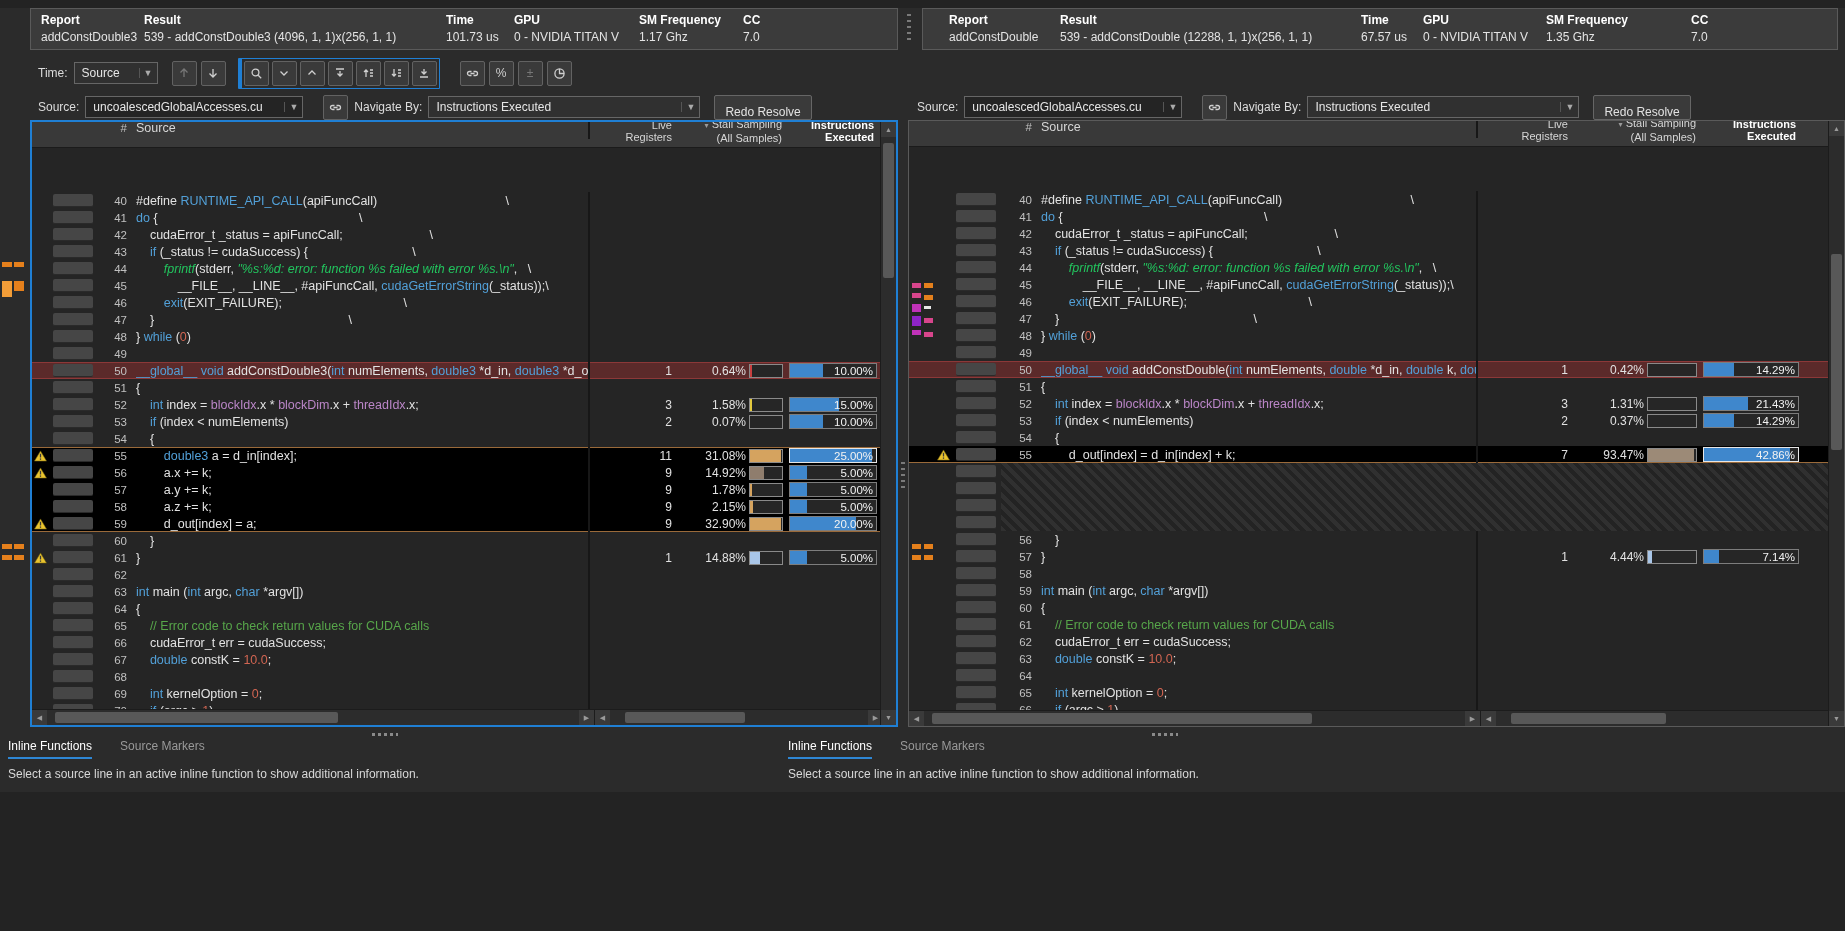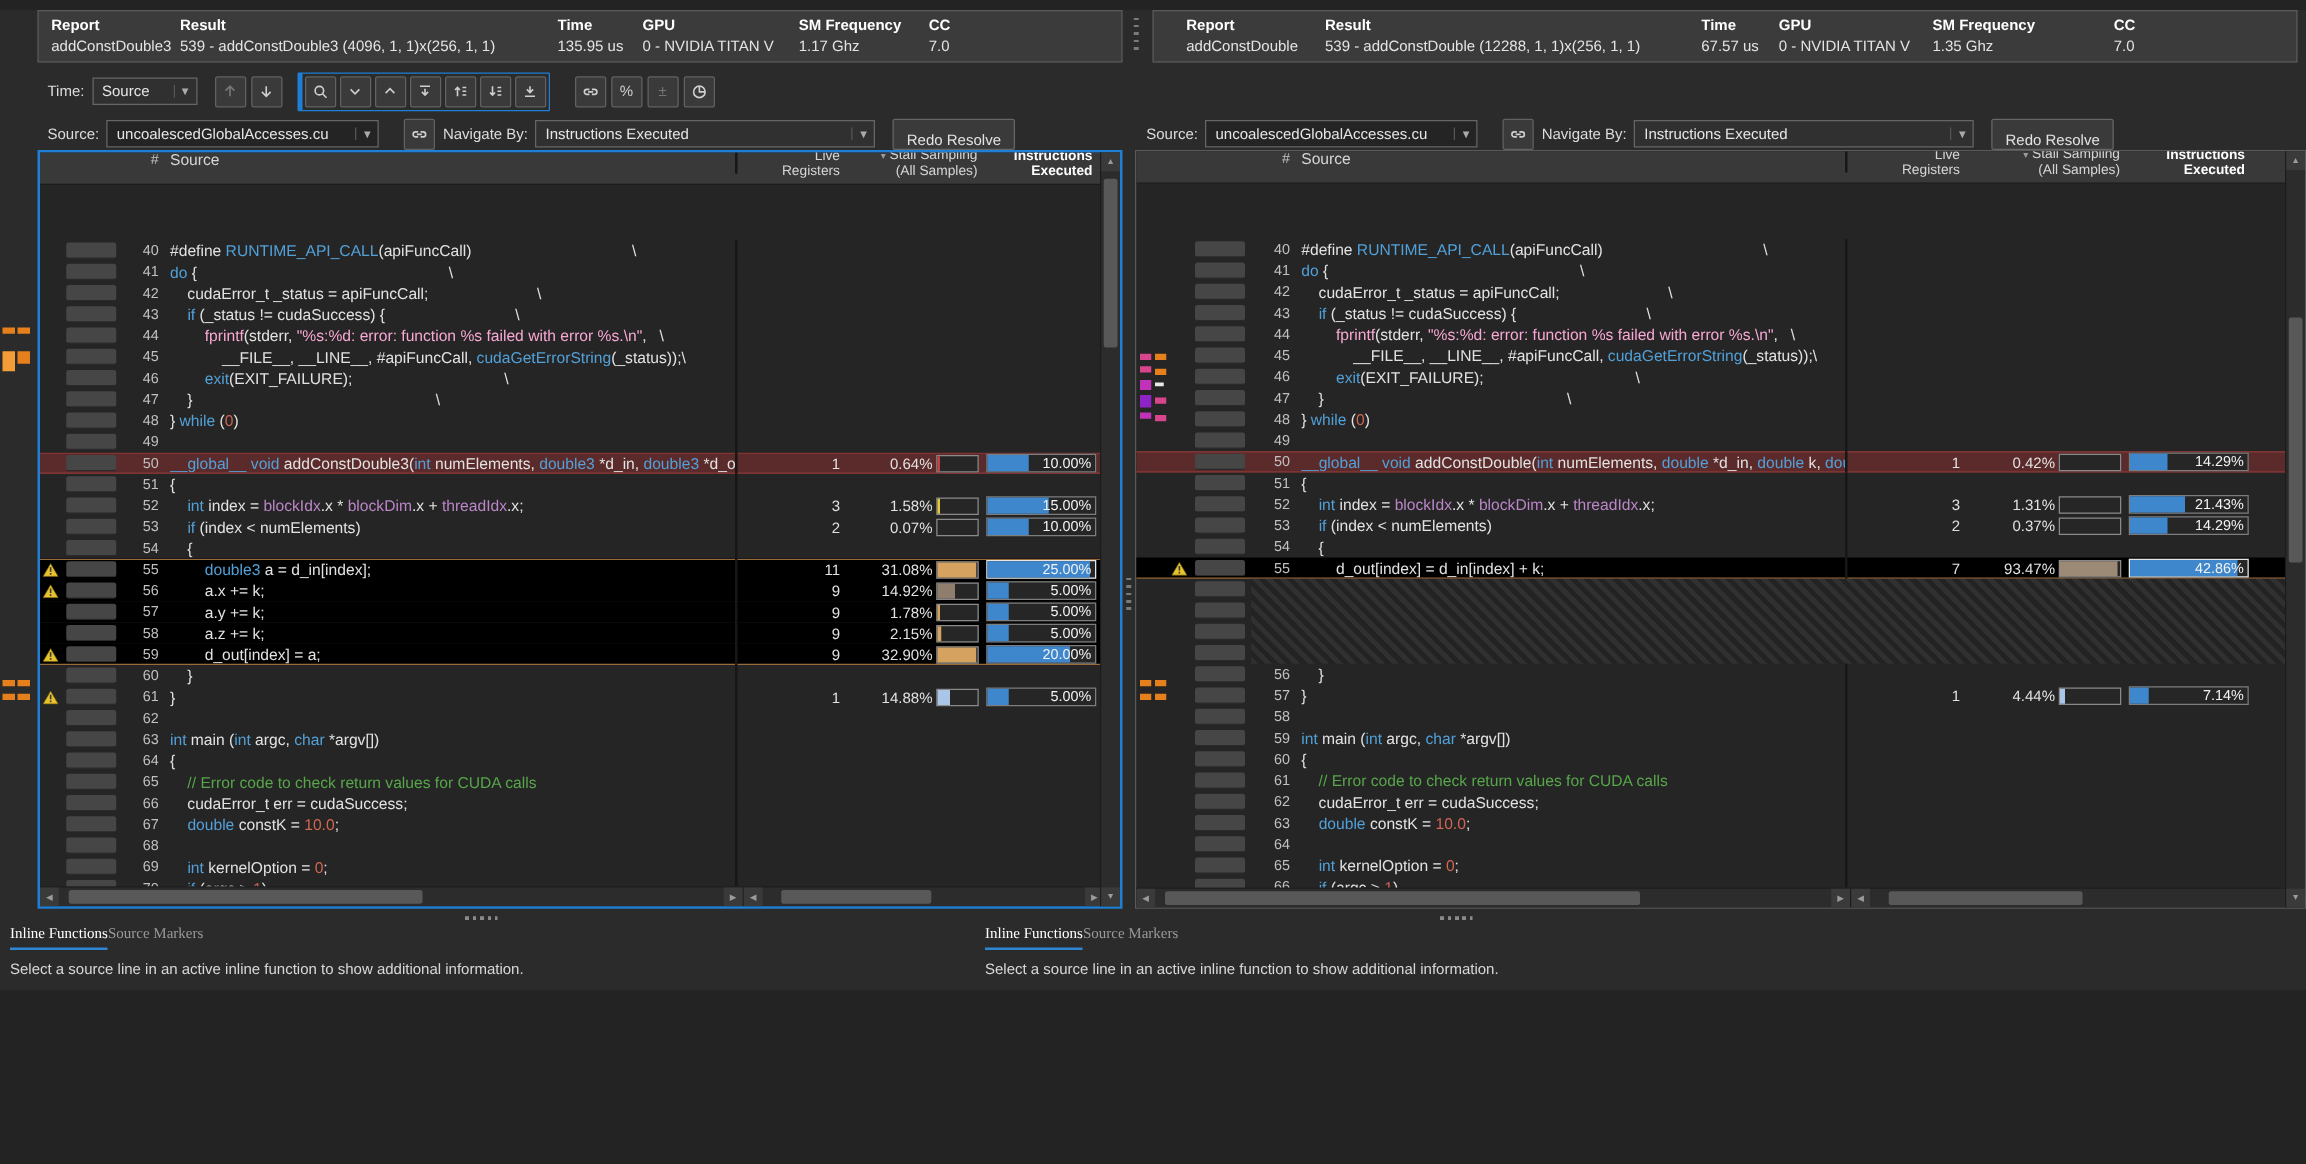--- a/index.html
+++ b/index.html
@@ -74,21 +74,21 @@
   .panel-right .ibox{width:94px;}
   .ibox.em{border-color:#e6e6e6;}
   .ibox .fl{position:absolute;left:0;top:0;bottom:0;background:#3f87cc;}
   .ibox .tx{position:absolute;right:3px;top:0;bottom:0;display:flex;align-items:center;color:#f2f2f2;font-size:11.5px;}
   .hl-red{background:#5b2a2a;box-shadow:inset 0 1px 0 #8c3838, inset 0 -1px 0 #8c3838;}
   .hl-brown{background:#000000;}
   .hl-brown.first{box-shadow:inset 0 1px 0 #9a6a3a;}
   .hl-brown.last{box-shadow:inset 0 -1px 0 #9a6a3a;}
   .hatch{flex:1;align-self:stretch;background:repeating-linear-gradient(45deg,#303030 0 4px,#232323 4px 8px);}
   
-  .tk-p{color:#e2e2e2;} .tk-k{color:#52a0d8;} .tk-t{color:#bb86c8;} .tk-s{color:#f9a8d4;}
+  .tk-p{color:#e2e2e2;} .tk-k{color:#52a0d8;} .tk-t{color:#bb86c8;} .tk-s{color:#22c55e;font-style:italic;}
   .tk-c{color:#57a64a;} .tk-n{color:#d16552;}
   .warn-svg{width:13px;height:12px;}
 
   
   .vs{width:15px;flex:none;border-left:1px solid #1c1c1c;background:#2c2c2c;display:flex;flex-direction:column;}
   .vs .sbtn,.hs .sbtn{background:#3a3a3a;color:#9a9a9a;display:grid;place-items:center;font-size:7px;flex:none;}
   .vs .sbtn{height:15px;width:15px;}
   .vs .track{flex:1;position:relative;}
   .vthumb{position:absolute;left:2px;right:2px;background:#585858;border-radius:2px;}
   .hs{height:15px;flex:none;border-top:1px solid #1c1c1c;display:flex;background:#2c2c2c;}
@@ -97,21 +97,21 @@
   .hs .track{position:relative;flex:1;}
   .hthumb{position:absolute;top:2px;bottom:2px;background:#585858;border-radius:2px;}
 
   
   .mark{position:absolute;}
 
   
   .foot{position:absolute;top:733px;width:770px;}
   .dots-h{width:26px;height:3px;margin:0 auto 3px auto;
           background:repeating-linear-gradient(90deg,#8a8a8a 0 3px,transparent 3px 6px);}
-  .tabs{display:flex;padding-left:8px;font-family:Liberation Serif, serif;}
+  .tabs{display:flex;gap:28px;padding-left:8px;}
   .tab{padding-bottom:4px;color:#999;}
   .tab.active{color:#fff;border-bottom:2px solid #2e86d4;}
   .status{padding:8px 0 0 8px;color:#d8d8d8;}
 </style>
 </head>
 <body>
 
 <div id="stage">
   <div id="top-strip"></div>
   <div id="bottom-fill"></div>
@@ -120,21 +120,21 @@
     <div class="col" style="width:103px;">
         <span class="lab">Report</span>
         <span class="val">addConstDouble3</span>
       </div>
     <div class="col" style="width:302px;">
         <span class="lab">Result</span>
         <span class="val">539 - addConstDouble3 (4096, 1, 1)x(256, 1, 1)</span>
       </div>
     <div class="col" style="width:68px;">
         <span class="lab">Time</span>
-        <span class="val">135.95 us</span>
+        <span class="val">101.73 us</span>
       </div>
     <div class="col" style="width:125px;">
         <span class="lab">GPU</span>
         <span class="val">0 - NVIDIA TITAN V</span>
       </div>
     <div class="col" style="width:104px;">
         <span class="lab">SM Frequency</span>
         <span class="val">1.17 Ghz</span>
       </div>
     <div class="col" style="width:52px;">

